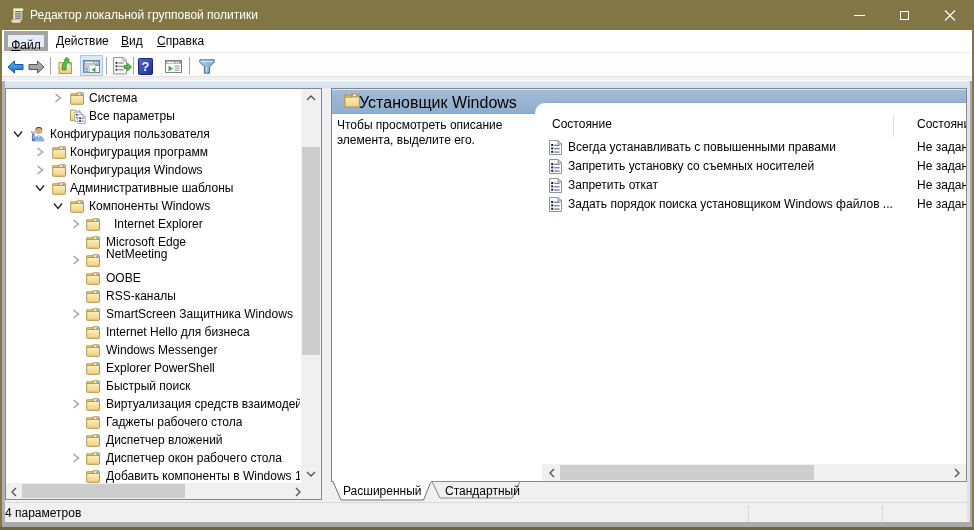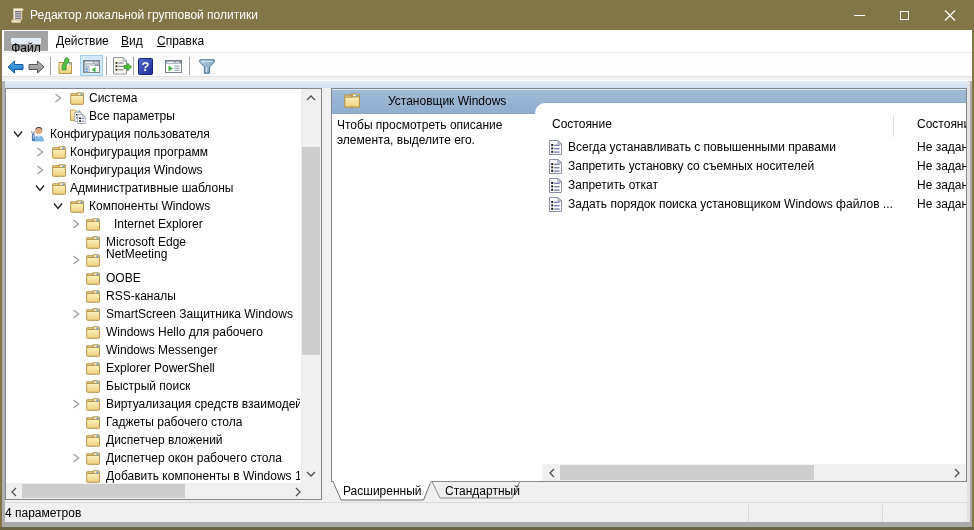--- a/index.html
+++ b/index.html
@@ -74,21 +74,21 @@
   <path d="M.8 13h8.5v2.5H2c-1.4 0-1.8-1.5-1.2-2.5z" fill="#f3e9c2" stroke="#c9c09a" stroke-width="1"></path>
 </svg>
 <div class="abs" style="left:30px;top:8px;color:#ffffff;font-size:12px">Редактор локальной групповой политики</div>
 <div class="abs" style="left:854px;top:15px;width:11px;height:1px;background:#fff"></div>
 <div class="abs" style="left:900px;top:11px;width:9px;height:9px;border:1px solid #fff"></div>
 <svg class="abs" style="left:944px;top:10px" width="12" height="11" viewBox="0 0 12 11">
   <path d="M1 .5l10 10M11 .5l-10 10" stroke="#fff" stroke-width="1.1"></path>
 </svg>
 
 <div class="abs" style="left:0;top:30px;width:974px;height:22px;background:#fff"></div>
-<div class="abs" style="left:4px;top:31px;width:44px;height:20px;background:#e4eefb;border:7px solid #a3a3a3;line-height:20px;text-align:center"><u>Ф</u>айл</div>
+<div class="abs" style="left:4px;top:31px;width:44px;height:20px;background:#e4eefb;border:4px solid #a3a3a3;line-height:20px;text-align:center"><u>Ф</u>айл</div>
 <div class="abs" style="left:56px;top:31px;height:20px;line-height:20px"><u>Д</u>ействие</div>
 <div class="abs" style="left:121px;top:31px;height:20px;line-height:20px"><u>В</u>ид</div>
 <div class="abs" style="left:157px;top:31px;height:16px;line-height:20px"><u>С</u>правка</div>
 <div class="abs" style="left:0;top:52px;width:974px;height:1px;background:#ececec"></div>
 
 <div class="abs" style="left:0;top:53px;width:974px;height:23px;background:#fdfdfd"></div>
 <div class="abs" style="left:0;top:76px;width:974px;height:1px;background:#e2e2e2"></div>
 <div class="abs" style="left:0;top:77px;width:974px;height:4px;background:#f0f0f0"></div>
 <div class="abs" style="left:0;top:80px;width:974px;height:1px;background:#fafcfe"></div>
 <div class="abs" style="left:0;top:81px;width:974px;height:7px;background:linear-gradient(#e4ecf7,#d0deee)"></div>
@@ -251,21 +251,21 @@
     <svg class="abs" style="left:72px;top:309px" width="8" height="10" viewBox="0 0 8 10">
       <use href="#chevR"></use>
     </svg>
     <svg class="abs" style="left:86px;top:307.5px" width="14" height="13">
       <use href="#folder"></use>
     </svg>
     <div class="row" style="left:106px;top:305px;max-width:194px;overflow:hidden">SmartScreen Защитника Windows</div>
     <svg class="abs" style="left:86px;top:325.5px" width="14" height="13">
       <use href="#folder"></use>
     </svg>
-    <div class="row" style="left:106px;top:323px;max-width:194px;overflow:hidden">Windows Hello для рабочего</div>
+    <div class="row" style="left:106px;top:323px;max-width:194px;overflow:hidden">Internet Hello для бизнеса</div>
     <svg class="abs" style="left:86px;top:343.5px" width="14" height="13">
       <use href="#folder"></use>
     </svg>
     <div class="row" style="left:106px;top:341px;max-width:194px;overflow:hidden">Windows Messenger</div>
     <svg class="abs" style="left:86px;top:361.5px" width="14" height="13">
       <use href="#folder"></use>
     </svg>
     <div class="row" style="left:106px;top:359px;max-width:194px;overflow:hidden">Explorer PowerShell</div>
     <svg class="abs" style="left:86px;top:379.5px" width="14" height="13">
       <use href="#folder"></use>
@@ -320,21 +320,21 @@
 <div class="abs" style="left:331px;top:88px;width:636px;height:394px;background:#fff;border:1px solid #828790"></div>
 <div class="abs" style="left:332px;top:89px;width:634px;height:25px;background:linear-gradient(#a2bbd7,#8fadce)"></div>
 <div class="abs" style="left:332px;top:89px;width:634px;height:1px;background:#dce8f4"></div>
 <div class="abs" style="left:545px;top:102px;width:421px;height:1px;background:#88a6c8"></div>
 <div class="abs" style="left:332px;top:113px;width:206px;height:1px;background:#88a6c8"></div>
 <div class="abs" style="left:535px;top:103px;width:431px;height:378px;background:#fff;border-top-left-radius:10px"></div>
 <div class="abs" style="left:332px;top:114px;width:203px;height:367px;background:#fff"></div>
 <svg class="abs" style="left:344px;top:93px" width="16" height="15" viewBox="0 0 14 13">
     <use href="#folder"></use>
   </svg>
-<div class="abs" style="left:388px;top:94px;font-size:12px">Установщик Windows</div>
+<div class="abs" style="left:359px;top:94px;font-size:16px">Установщик Windows</div>
 
 <div class="abs" style="left:337px;top:118px;width:196px;line-height:15px">Чтобы просмотреть описание элемента, выделите его.</div>
 
 <div class="abs" style="left:552px;top:117px;font-size:12px">Состояние</div>
 <div class="abs" style="left:917px;top:117px;font-size:12px">Состояние</div>
 <div class="abs" style="left:893px;top:115px;width:1px;height:22px;background:#e0e0e0"></div>
 
 <div class="row" style="left:568px;top:138px;height:19px;line-height:19px">Всегда устанавливать с повышенными правами</div>
 <div class="row" style="left:568px;top:157px;height:19px;line-height:19px">Запретить установку со съемных носителей</div>
 <div class="row" style="left:568px;top:176px;height:19px;line-height:19px">Запретить откат</div>

